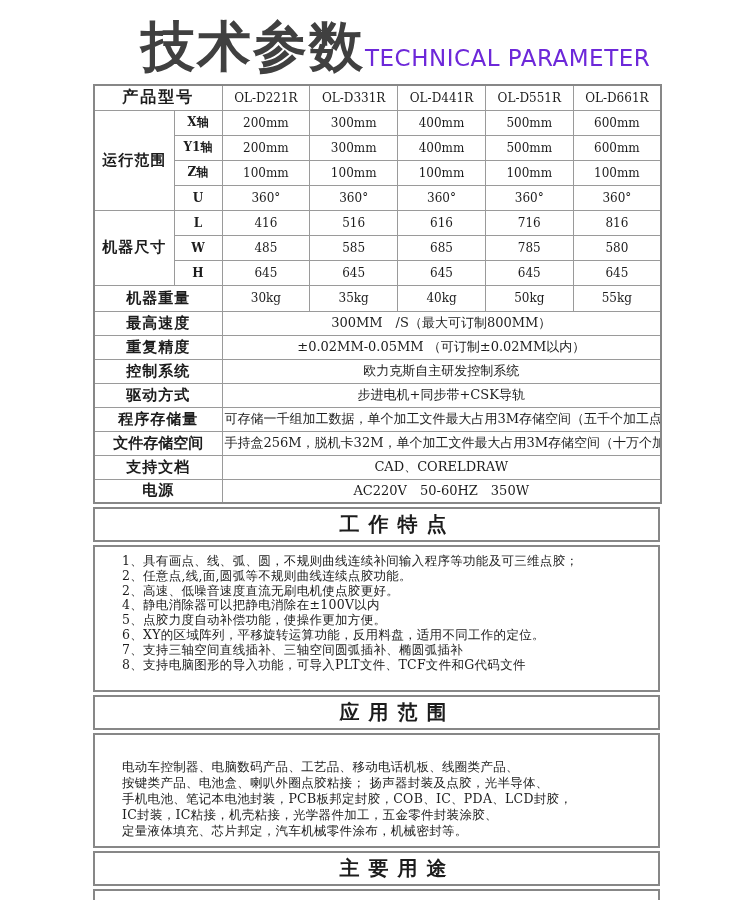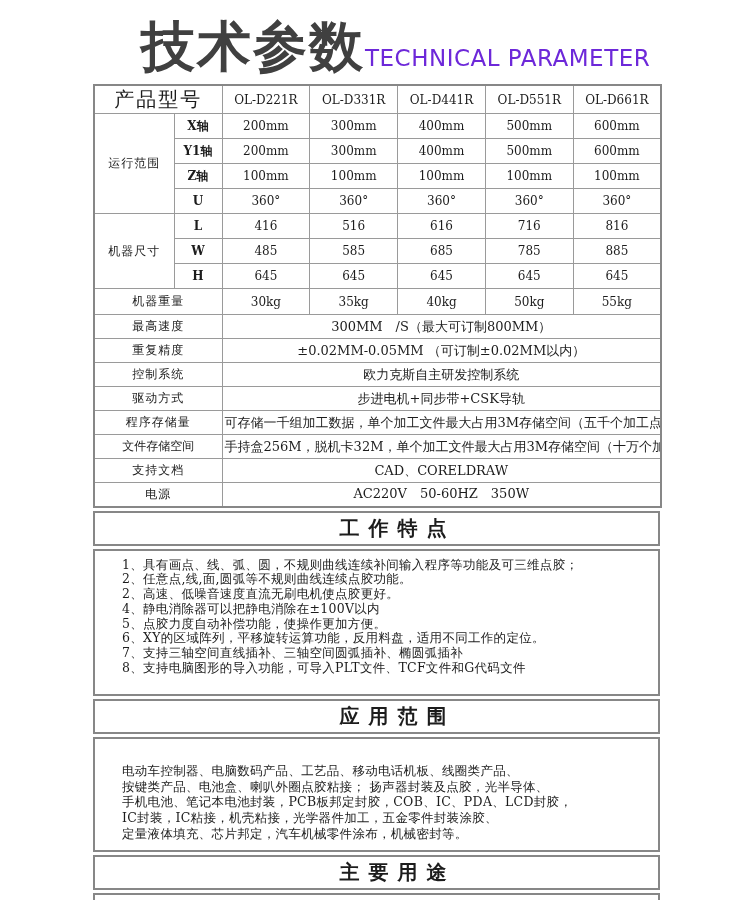--- a/index.html
+++ b/index.html
@@ -35,22 +35,22 @@
     border: 2px solid #878787;
   }
   table.spec td {
     border: 1px solid #9a9a9a;
     text-align: center; vertical-align: middle;
     padding: 0 2px; overflow: hidden; white-space: nowrap;
   }
   tr.row { height: 25px; }
   tr.row-weight { height: 26px; }
   tr.row-info { height: 24px; }
-  td.lbl { font-weight: normal; font-size: 12px; letter-spacing: 1px; }
-  td.lbl-big { font-weight: normal; font-size: 20px; letter-spacing: 2px; margin-top: 38px; }
+  td.lbl { font-weight: bold; font-size: 15px; letter-spacing: 1px; }
+  td.lbl-big { font-weight: bold; font-size: 16px; letter-spacing: 2px; margin-top: 38px; }
   td.sub { font-size: 12px; font-weight: bold; }
   td.val { font-size: 12px; }
   td.valc { font-size: 13px; }
 
   
   .sec-title {
     width: 567px; margin: 3px 0 0 93px; height: 35px;
     border: 2px solid #878787;
     display: flex; align-items: center; justify-content: center;
     font-weight: bold; font-size: 20px;
@@ -142,21 +142,21 @@
         <td class="val">616</td>
         <td class="val">716</td>
         <td class="val">816</td>
       </tr>
       <tr class="row">
         <td class="sub">W</td>
         <td class="val">485</td>
         <td class="val">585</td>
         <td class="val">685</td>
         <td class="val">785</td>
-        <td class="val">885</td>
+        <td class="val">580</td>
       </tr>
       <tr class="row">
         <td class="sub">H</td>
         <td class="val">645</td>
         <td class="val">645</td>
         <td class="val">645</td>
         <td class="val">645</td>
         <td class="val">645</td>
       </tr>
 

